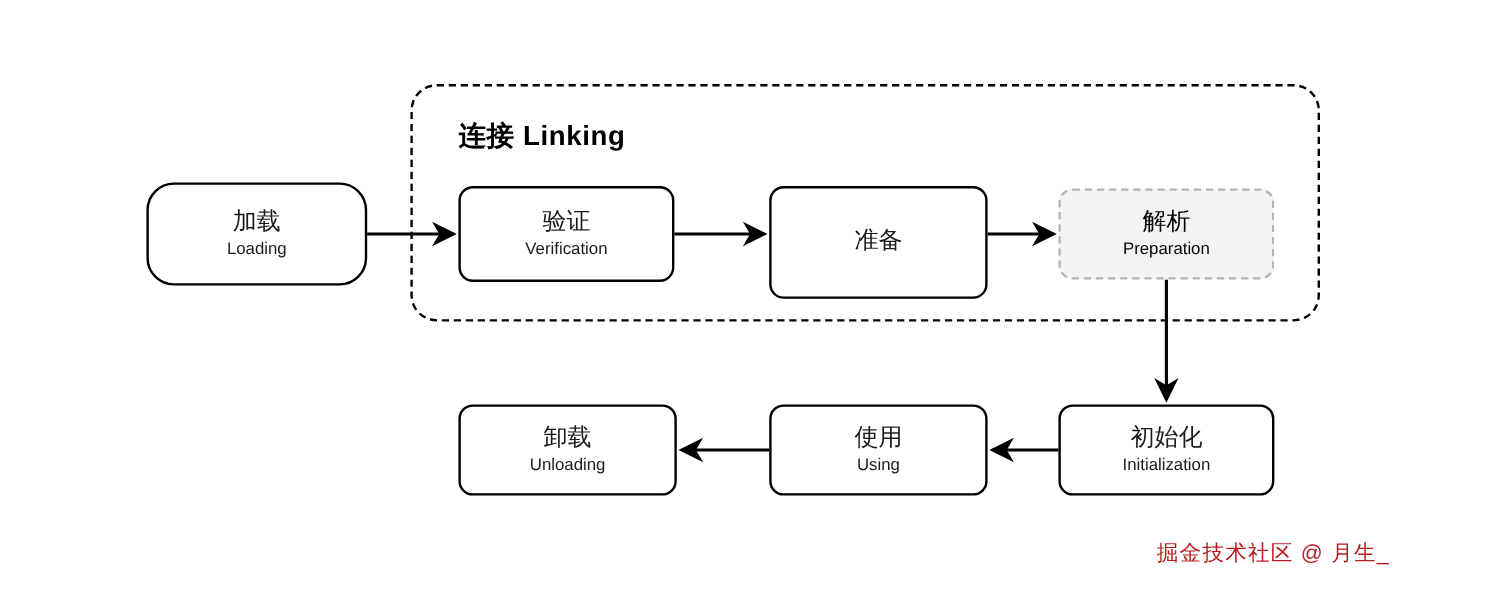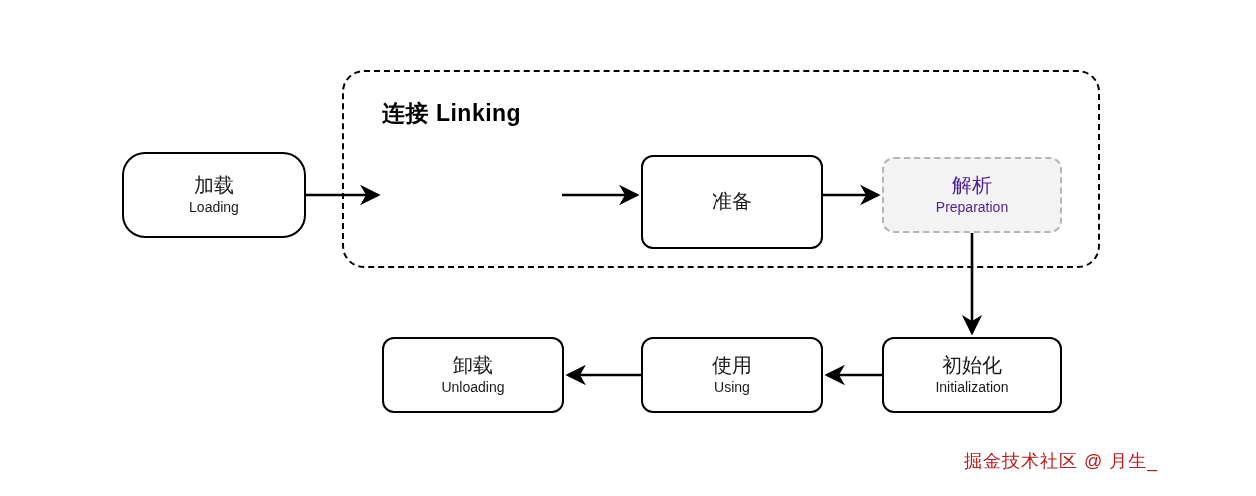--- a/index.html
+++ b/index.html
@@ -59,21 +59,21 @@
     white-space: nowrap;
   }
   .node .en {
     font-size: 14px;
     line-height: 1.28;
     white-space: nowrap;
   }
   .node.muted {
     border: 2px dashed #b5b5b5;
     background: #f3f3f3;
-    color: #4c1d95;
+    color: #000000;
   }
 
   
   #node-loading      { left: 122px; top: 152px; width: 184px; height: 86px; border-radius: 23px; }
   #node-verification { left: 382px; top: 155px; width: 180px; height: 80px; }
   #node-preparation  { left: 641px; top: 155px; width: 182px; height: 94px; }
   #node-resolution   { left: 882px; top: 157px; width: 180px; height: 76px; }
   #node-unloading    { left: 382px; top: 337px; width: 182px; height: 76px; }
   #node-using        { left: 641px; top: 337px; width: 182px; height: 76px; }
   #node-init         { left: 882px; top: 337px; width: 180px; height: 76px; align-items: center; }
@@ -124,20 +124,24 @@
     <line x1="882" y1="375" x2="827" y2="375" stroke="#000000" stroke-width="2.6" marker-end="url(#ah)"></line>
 
     <line x1="641" y1="375" x2="568" y2="375" stroke="#000000" stroke-width="2.6" marker-end="url(#ah)"></line>
   </svg>
 
   <div class="node" id="node-loading">
     <span class="cn">加载</span>
     <span class="en">Loading</span>
   </div>
 
+  <div class="node" id="node-verification">
+    <span class="cn">验证</span>
+    <span class="en">Verification</span>
+  </div>
 
   <div class="node" id="node-preparation">
     <span class="cn">准备</span>
   </div>
 
   <div class="node muted" id="node-resolution">
     <span class="cn">解析</span>
     <span class="en">Preparation</span>
   </div>
 

